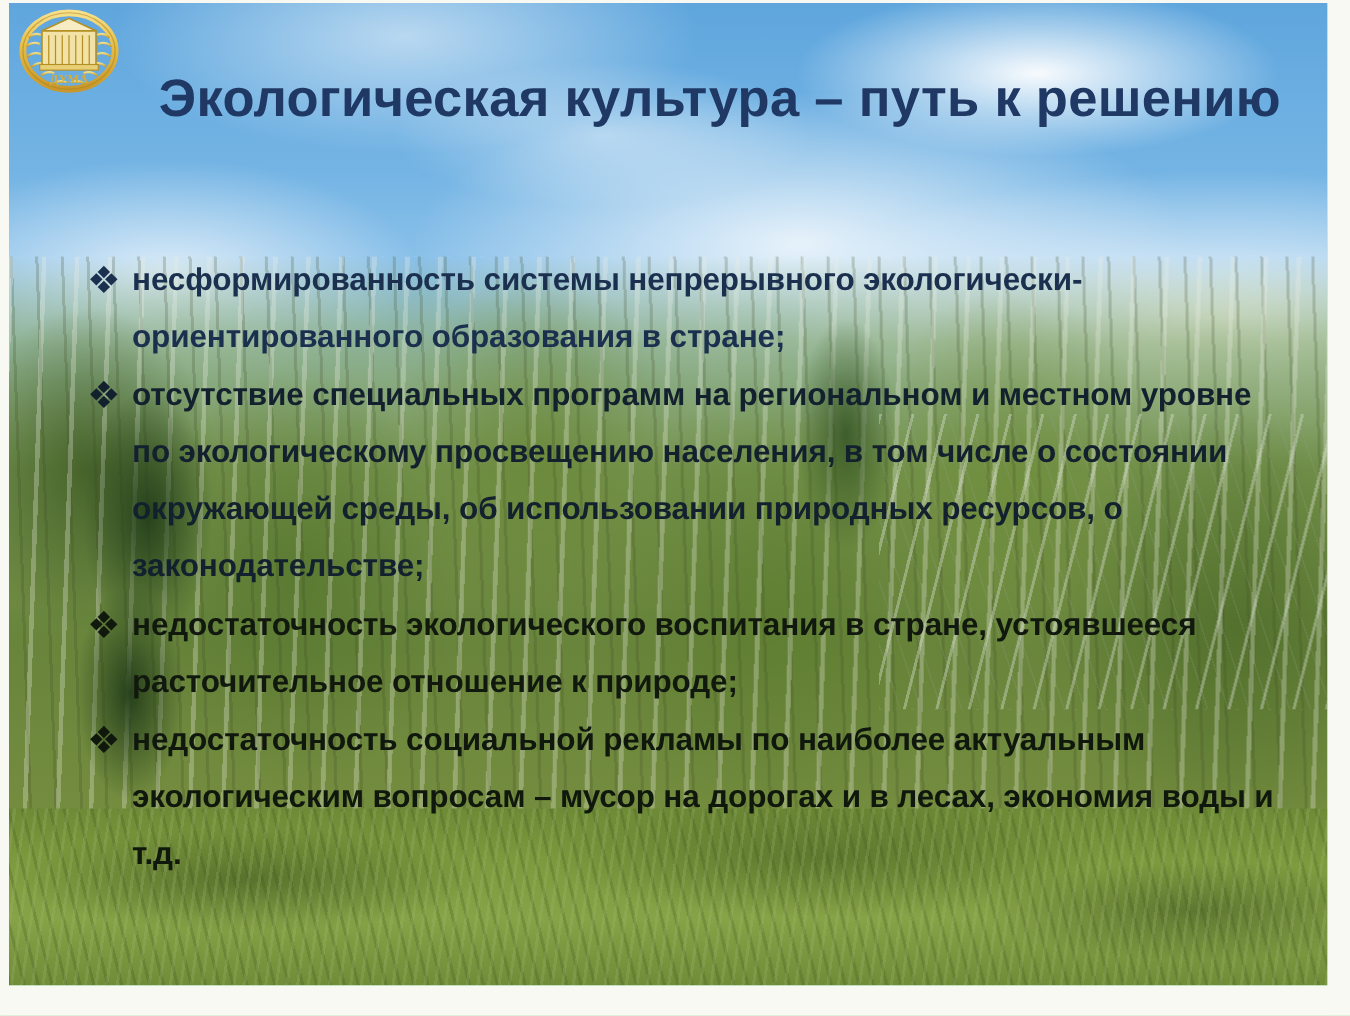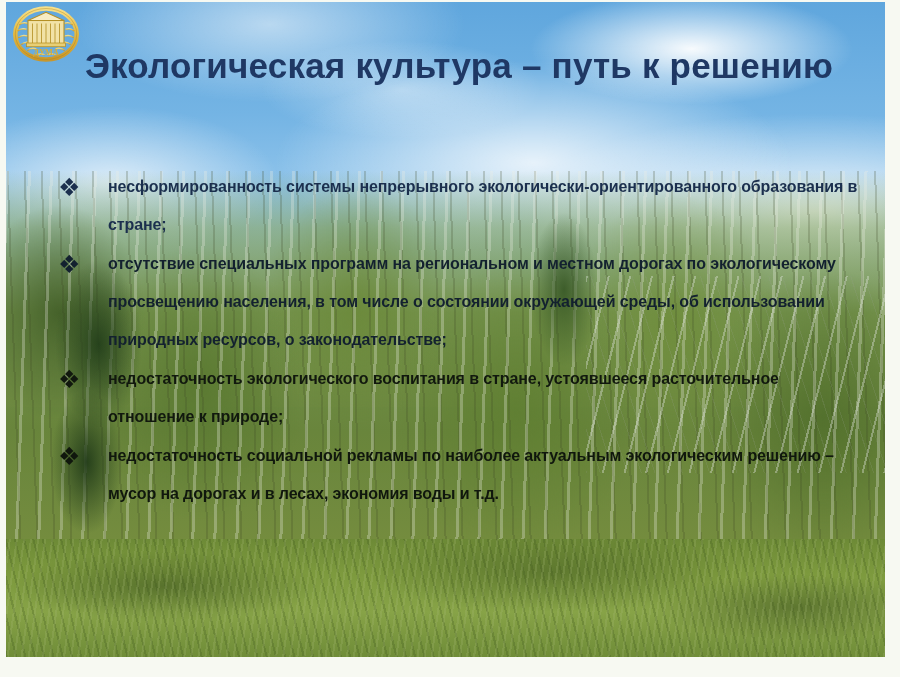--- a/index.html
+++ b/index.html
@@ -109,45 +109,44 @@
   }
   
   .frame-top{position:absolute;left:0;top:0;width:900px;height:2px;background:#f7f9f2;}
   .frame-left{position:absolute;left:0;top:0;width:6px;height:677px;background:#f7f9f2;}
   .frame-right{position:absolute;right:0;top:0;width:15px;height:677px;background:#f7f9f2;}
   .frame-bottom{position:absolute;left:0;bottom:0;width:900px;height:20px;background:#f7f9f2;}
 
   
   .title{
     position:absolute;left:64px;top:44px;width:790px;
-    text-align:center;
+    text-align:right;
     font-size:35px;line-height:44px;font-weight:bold;
     color:#1f3864;
     letter-spacing:.2px;
   }
   .title .line{display:block;}
 
   .bullets{
     position:absolute;left:58px;top:168px;width:800px;
   }
   .bullet{
     display:flex;align-items:flex-start;
     margin-bottom:1px;
   }
   .bullet .marker{
     flex:0 0 auto;width:30px;
     font-size:25px;line-height:38px;
     font-weight:normal;
   }
   .bullet .btext{
     flex:1 1 auto;
-    font-size:16px;line-height:38px;
+    font-size:21px;line-height:38px;
     font-weight:bold;
     letter-spacing:-.1px;
-    margin-left:20px;
   }
   
   .b1 .marker,.b1 .btext{color:#1b2f4e;}
   .b2 .marker,.b2 .btext{color:#13212f;}
   .b3 .marker,.b3 .btext{color:#11180e;}
   .b4 .marker,.b4 .btext{color:#10170d;}
 
   .logo{
     position:absolute;left:8px;top:4px;width:76px;height:60px;
   }
@@ -219,27 +218,27 @@
 
   <div class="bullets">
 
     <div class="bullet b1">
       <span class="marker">❖</span>
       <span class="btext">несформированность системы непрерывного экологически-ориентированного образования в стране;</span>
     </div>
 
     <div class="bullet b2">
       <span class="marker">❖</span>
-      <span class="btext">отсутствие специальных программ на региональном и местном дорогах по экологическому просвещению населения, в том числе о состоянии окружающей среды, об использовании природных ресурсов, о законодательстве;</span>
+      <span class="btext">отсутствие специальных программ на региональном и местном уровне по экологическому просвещению населения, в том числе о состоянии окружающей среды, об использовании природных ресурсов, о законодательстве;</span>
     </div>
 
     <div class="bullet b3">
       <span class="marker">❖</span>
       <span class="btext">недостаточность экологического воспитания в стране, устоявшееся расточительное отношение к природе;</span>
     </div>
 
     <div class="bullet b4">
       <span class="marker">❖</span>
-      <span class="btext">недостаточность социальной рекламы по наиболее актуальным экологическим решению – мусор на дорогах и в лесах, экономия воды и т.д.</span>
+      <span class="btext">недостаточность социальной рекламы по наиболее актуальным экологическим вопросам – мусор на дорогах и в лесах, экономия воды и т.д.</span>
     </div>
 
   </div>
 </div>
 
 </body></html>

